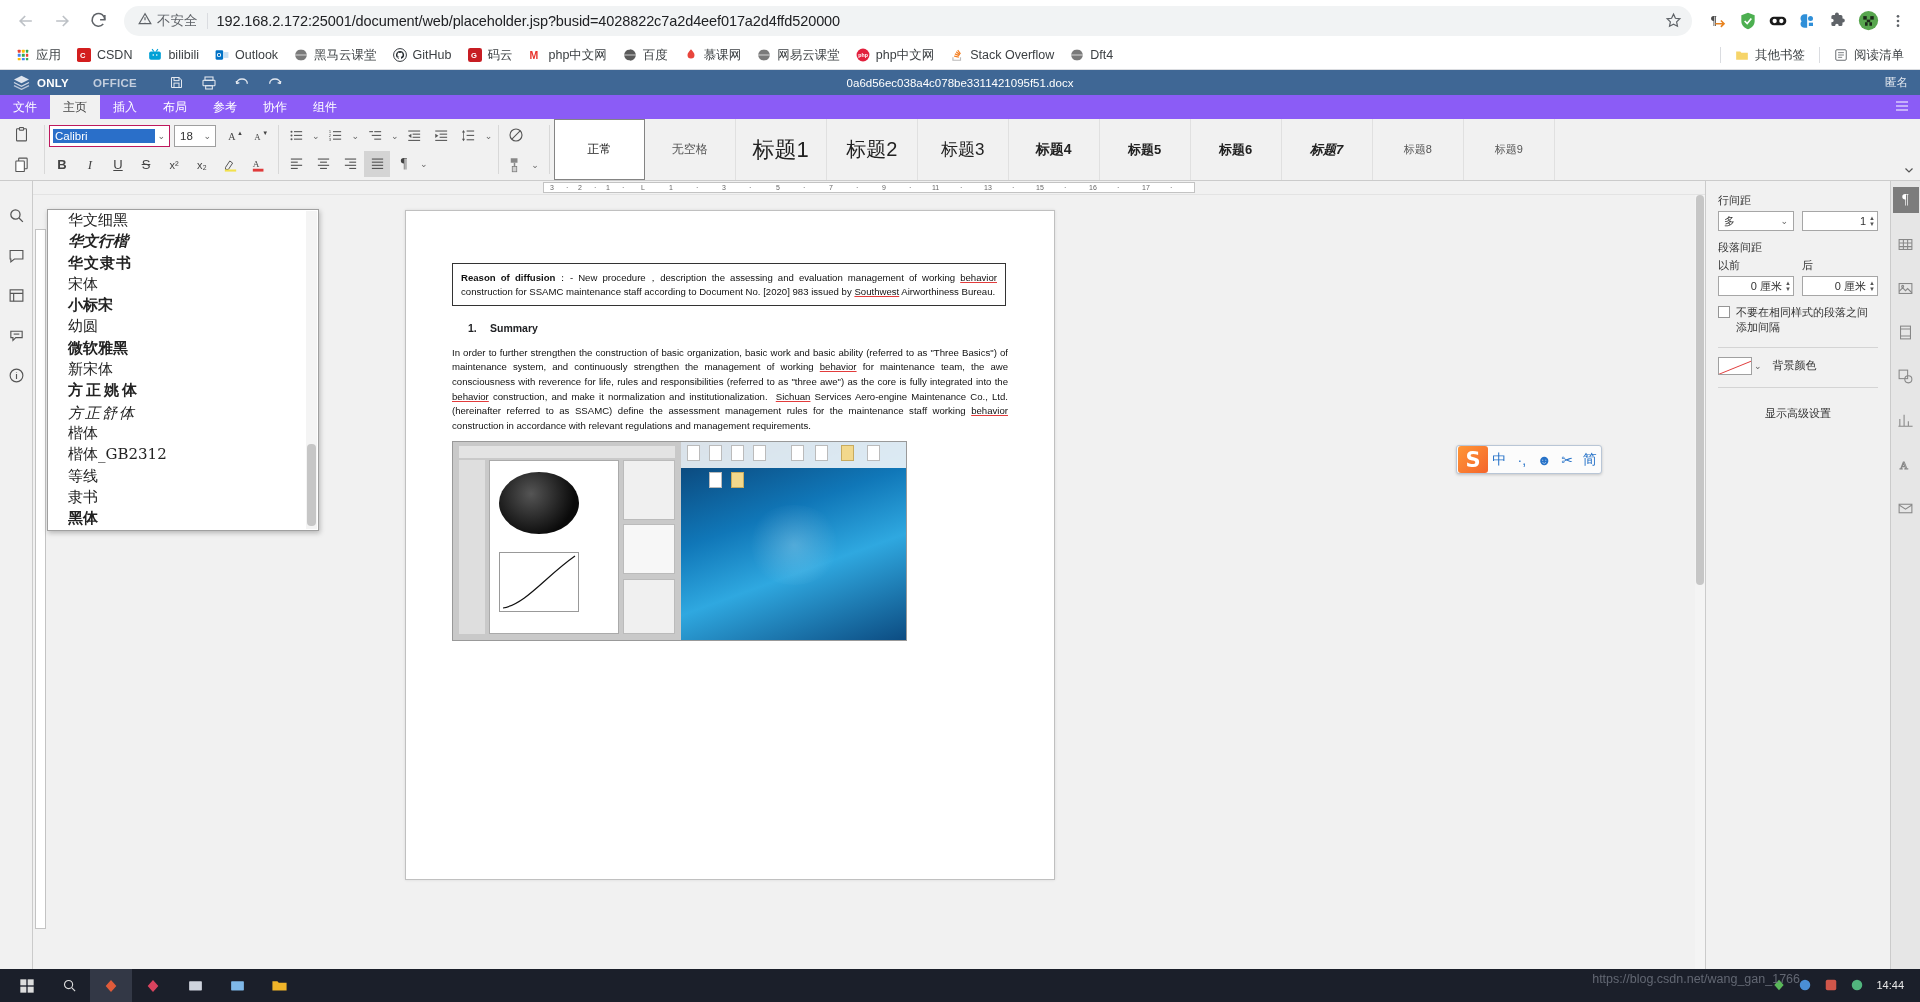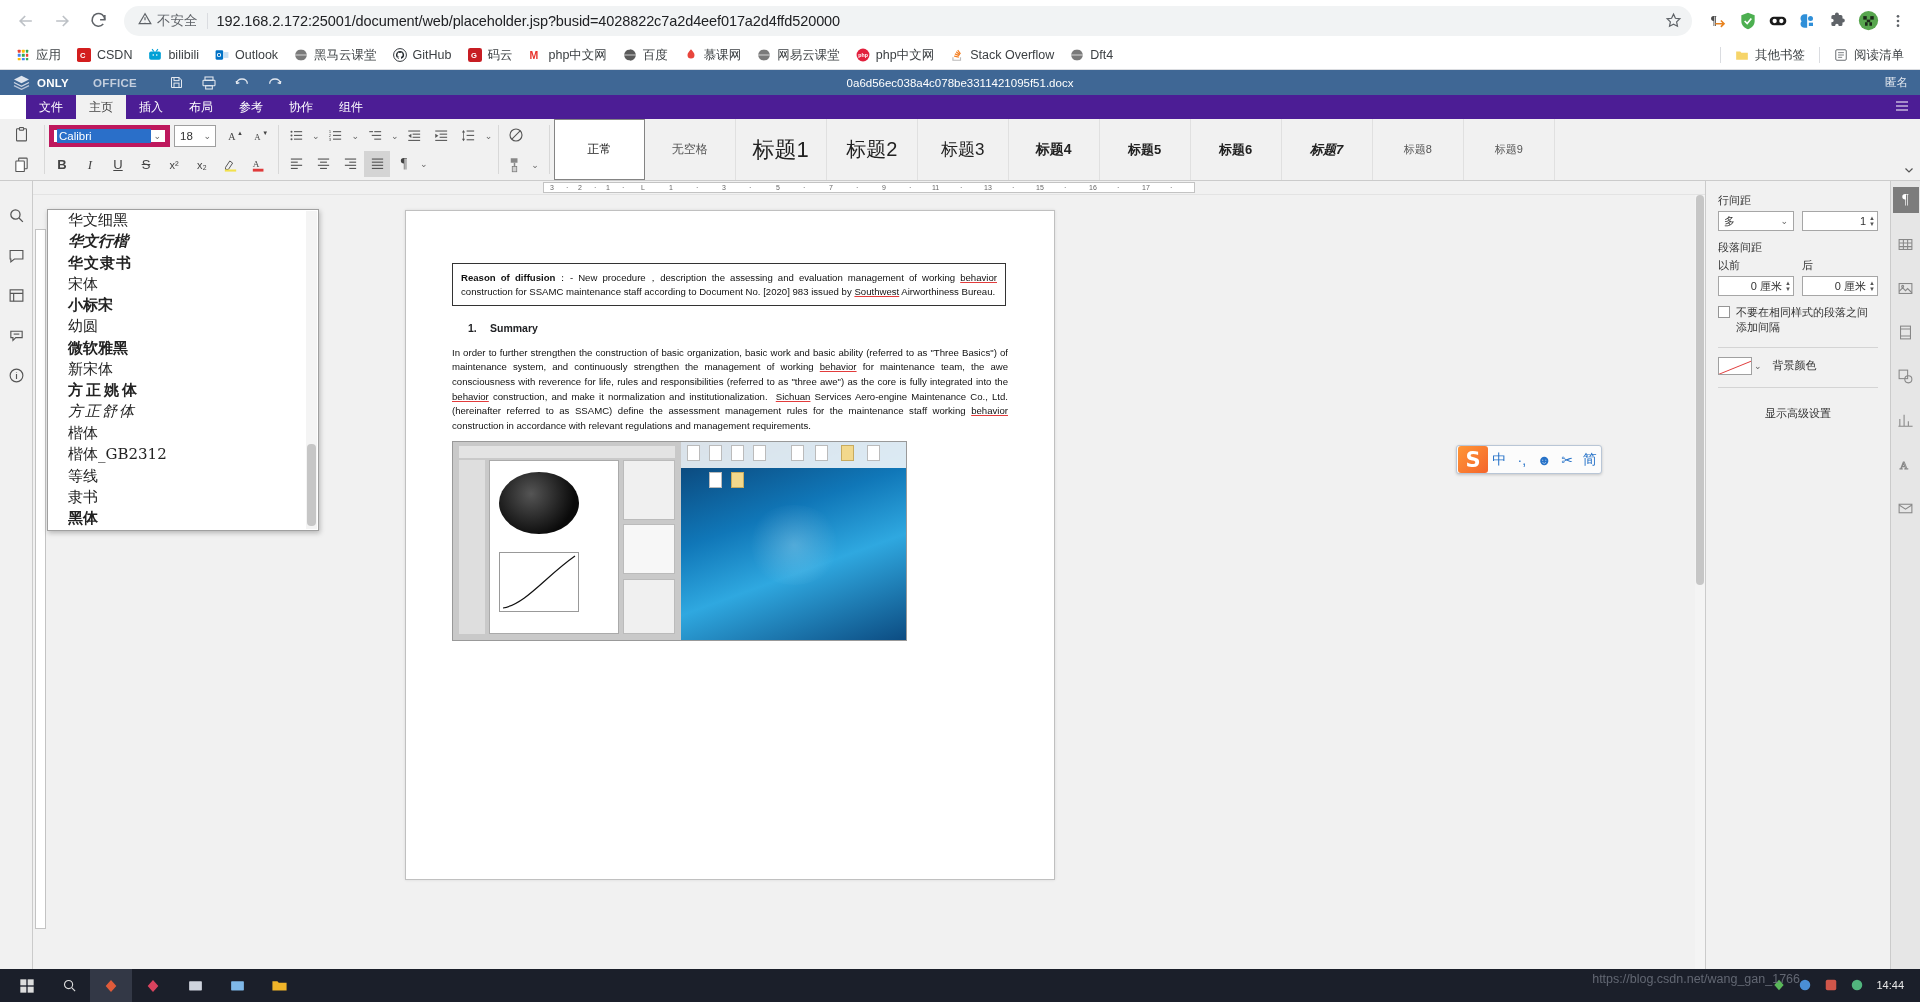--- a/index.html
+++ b/index.html
@@ -52,35 +52,35 @@
   .oo-logo { display:flex;align-items:center;gap:7px;padding-left:13px;color:#fff;font-weight:bold;font-size:11.5px;letter-spacing:0.3px;}
   .oo-logo .lw { font-weight:bold; }
   .oo-logo .lg { color:#c3cede; font-weight:bold;padding-left:24px;}
   .oo-quick { display:flex; align-items:center; gap:3px; margin-left:24px; }
   .oo-qbtn { width:30px;height:23px;display:flex;align-items:center;justify-content:center;color:#e4e9f0;cursor:pointer;}
   .oo-doctitle {
     position:absolute; left:0; right:0; text-align:center; color:#fff; font-size:11.5px; pointer-events:none;
   }
   .oo-anon { position:absolute; right:12px; color:#e4e9f0; font-size:11.5px; }
 
-  .oo-tabs { height:24px; background:#4c1d95; display:flex; align-items:flex-start; position:relative;margin-left:26px; }
+  .oo-tabs { height:24px; background:#8b5cf6; display:flex; align-items:flex-start; position:relative; }
   .oo-tab { height:24px; padding:0 13px; display:flex; align-items:center; color:#fff; font-size:12px; cursor:pointer;}
   .oo-tab.active { background:#f1f1f1; color:#444; }
   .oo-hamb { position:absolute; right:10px; top:3px; color:#fff; cursor:pointer;}
 
   .oo-ribbon {
     height:62px; background:#f1f1f1; display:flex; align-items:stretch;
     border-bottom:1px solid #cbcbcb; position:relative;
   }
   .rib-col { display:flex; flex-direction:column; justify-content:center; }
   .rib-sep { width:1px; background:#d8d8d8; margin:6px 4px; }
   .rib-icon { width:26px;height:26px;display:flex;align-items:center;justify-content:center;color:#444;cursor:pointer;}
 
   .fontbox {
-    width:121px;height:22px;border:5px solid #be185d;background:#fff;
+    width:121px;height:22px;border:1px solid #be185d;background:#fff;
     display:flex;align-items:center;padding:0 2px 0 3px;font-size:11.5px;position:relative;
   }
   .fontbox .val { flex:1; background:#2a6fc9; color:#fff; padding:1px 2px; font-size:11.5px;}
   .sizebox {
     width:42px;height:22px;border:1px solid #9f9f9f;background:#fff;
     display:flex;align-items:center;padding:0 2px 0 5px;font-size:11.5px; margin-left:4px;
   }
   .sizebox .val { flex:1; color:#333; }
   .caret { font-size:9px;color:#666;padding:0 2px;}
 
@@ -192,21 +192,21 @@
   
   .f-thin   { font-weight:300; font-family:"DejaVu Sans", sans-serif; color:#333;}
   .f-script { font-style:italic; font-weight:bold; font-family:"DejaVu Serif", serif; color:#111;}
   .f-clerk  { font-weight:bold; font-family:"DejaVu Serif", serif; letter-spacing:1px; color:#111;}
   .f-song   { font-family:"DejaVu Serif", serif; color:#333; font-weight:400;}
   .f-bold   { font-weight:bold; font-family:"DejaVu Sans", sans-serif; color:#000;}
   .f-round  { font-family:"DejaVu Sans", sans-serif; color:#444; font-weight:400;}
   .f-hei    { font-weight:bold; font-family:"DejaVu Sans", sans-serif; color:#000;}
   .f-new    { font-family:"DejaVu Serif", serif; color:#555;}
   .f-fz     { font-weight:bold; font-family:"DejaVu Serif", serif; letter-spacing:3px; color:#111;}
-  .f-fzsh   { font-style:italic; font-family:Liberation Mono, monospace; letter-spacing:2px; color:#111;}
+  .f-fzsh   { font-style:italic; font-family:Liberation Sans, sans-serif; letter-spacing:2px; color:#111;}
   .f-kai    { font-family:"DejaVu Serif", serif; color:#222;}
   .f-deng   { font-family:"DejaVu Sans", sans-serif; color:#333;}
   .f-lishu  { font-family:"DejaVu Serif", serif; color:#222;}
 
   
   .sogou {
     position:absolute; left:1456px; top:375px; width:146px; height:29px;
     background:#fcfcfc; border:1px solid #b9c6d6; border-radius:3px;
     display:flex; align-items:center; gap:0; box-shadow:0 1px 3px rgba(0,0,0,0.18); z-index:40;
   }

